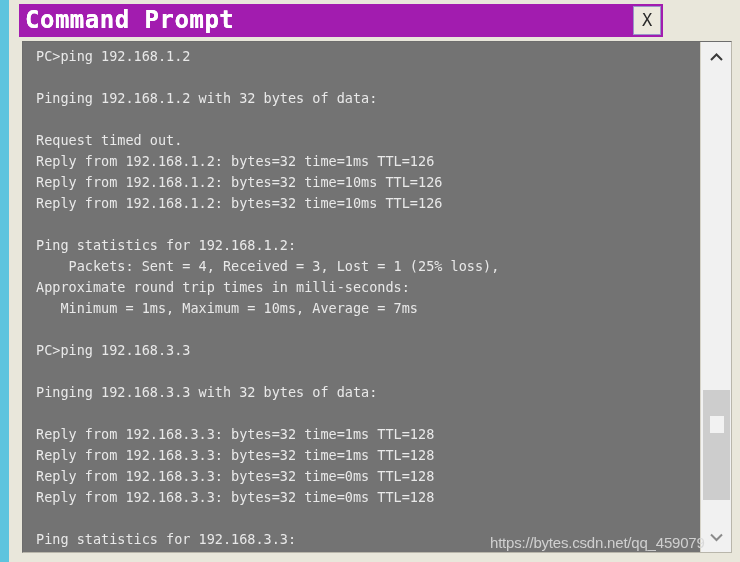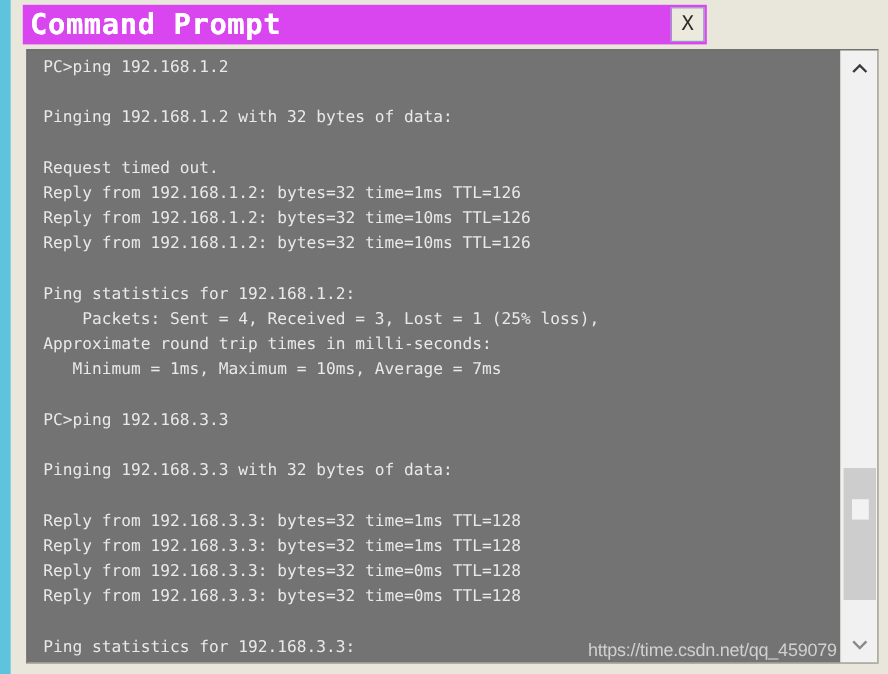--- a/index.html
+++ b/index.html
@@ -42,23 +42,23 @@
     width: 731px;
     height: 562px;
     background: #e9e7db;
   }
 
   
   #titlebar {
     position: absolute;
     left: 10px;
     top: 4px;
-    width: 570px;
+    width: 644px;
     height: 33px;
-    background: #d946ef;
+    background: #a21caf;
     display: flex;
     align-items: center;
     box-sizing: border-box;
   }
   #title-text {
     color: #ffffff;
     font-family: "DejaVu Sans Mono", "Liberation Mono", monospace;
     font-size: 24px;
     font-weight: bold;
     letter-spacing: 0.5px;
@@ -230,16 +230,16 @@
         <div class="sb-arrow" id="sb-arrow-down">
           <span>
             <svg width="15" height="10" viewBox="0 0 15 10">
               <polyline points="2,2.5 7.5,8 13,2.5" fill="none" stroke="#8a8a8a" stroke-width="2"></polyline>
             </svg>
           </span>
         </div>
       </div>
     </div>
 
-    <div id="watermark">https://time.csdn.net/qq_459079</div>
+    <div id="watermark">https://bytes.csdn.net/qq_459079</div>
 
   </div>
 </div>
 
 </body></html>

